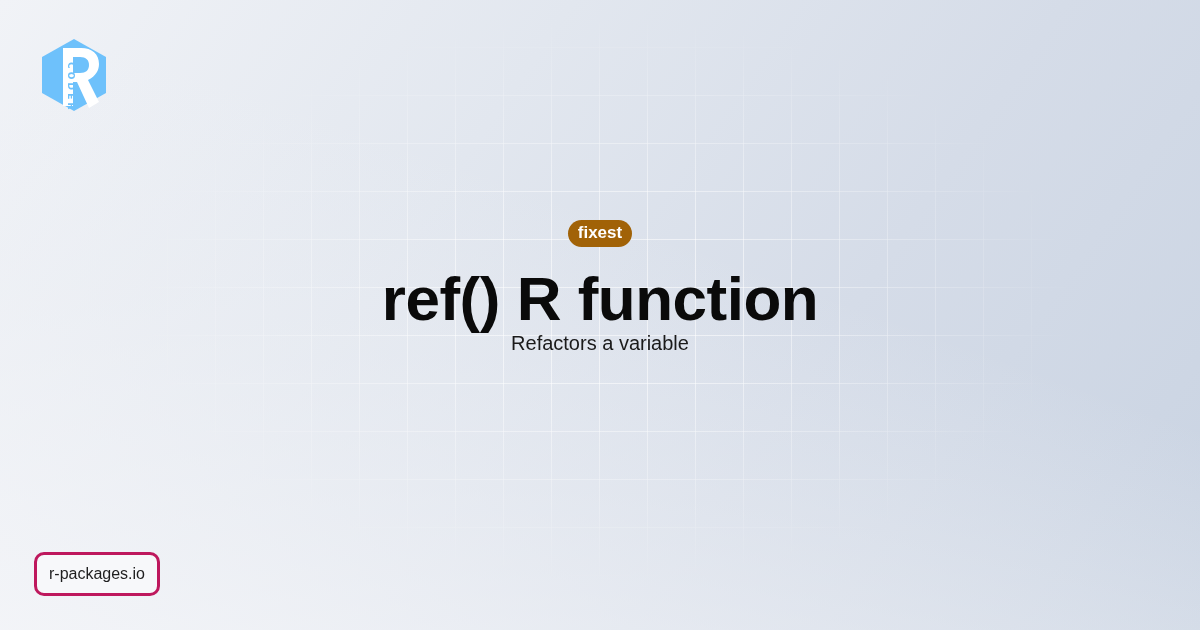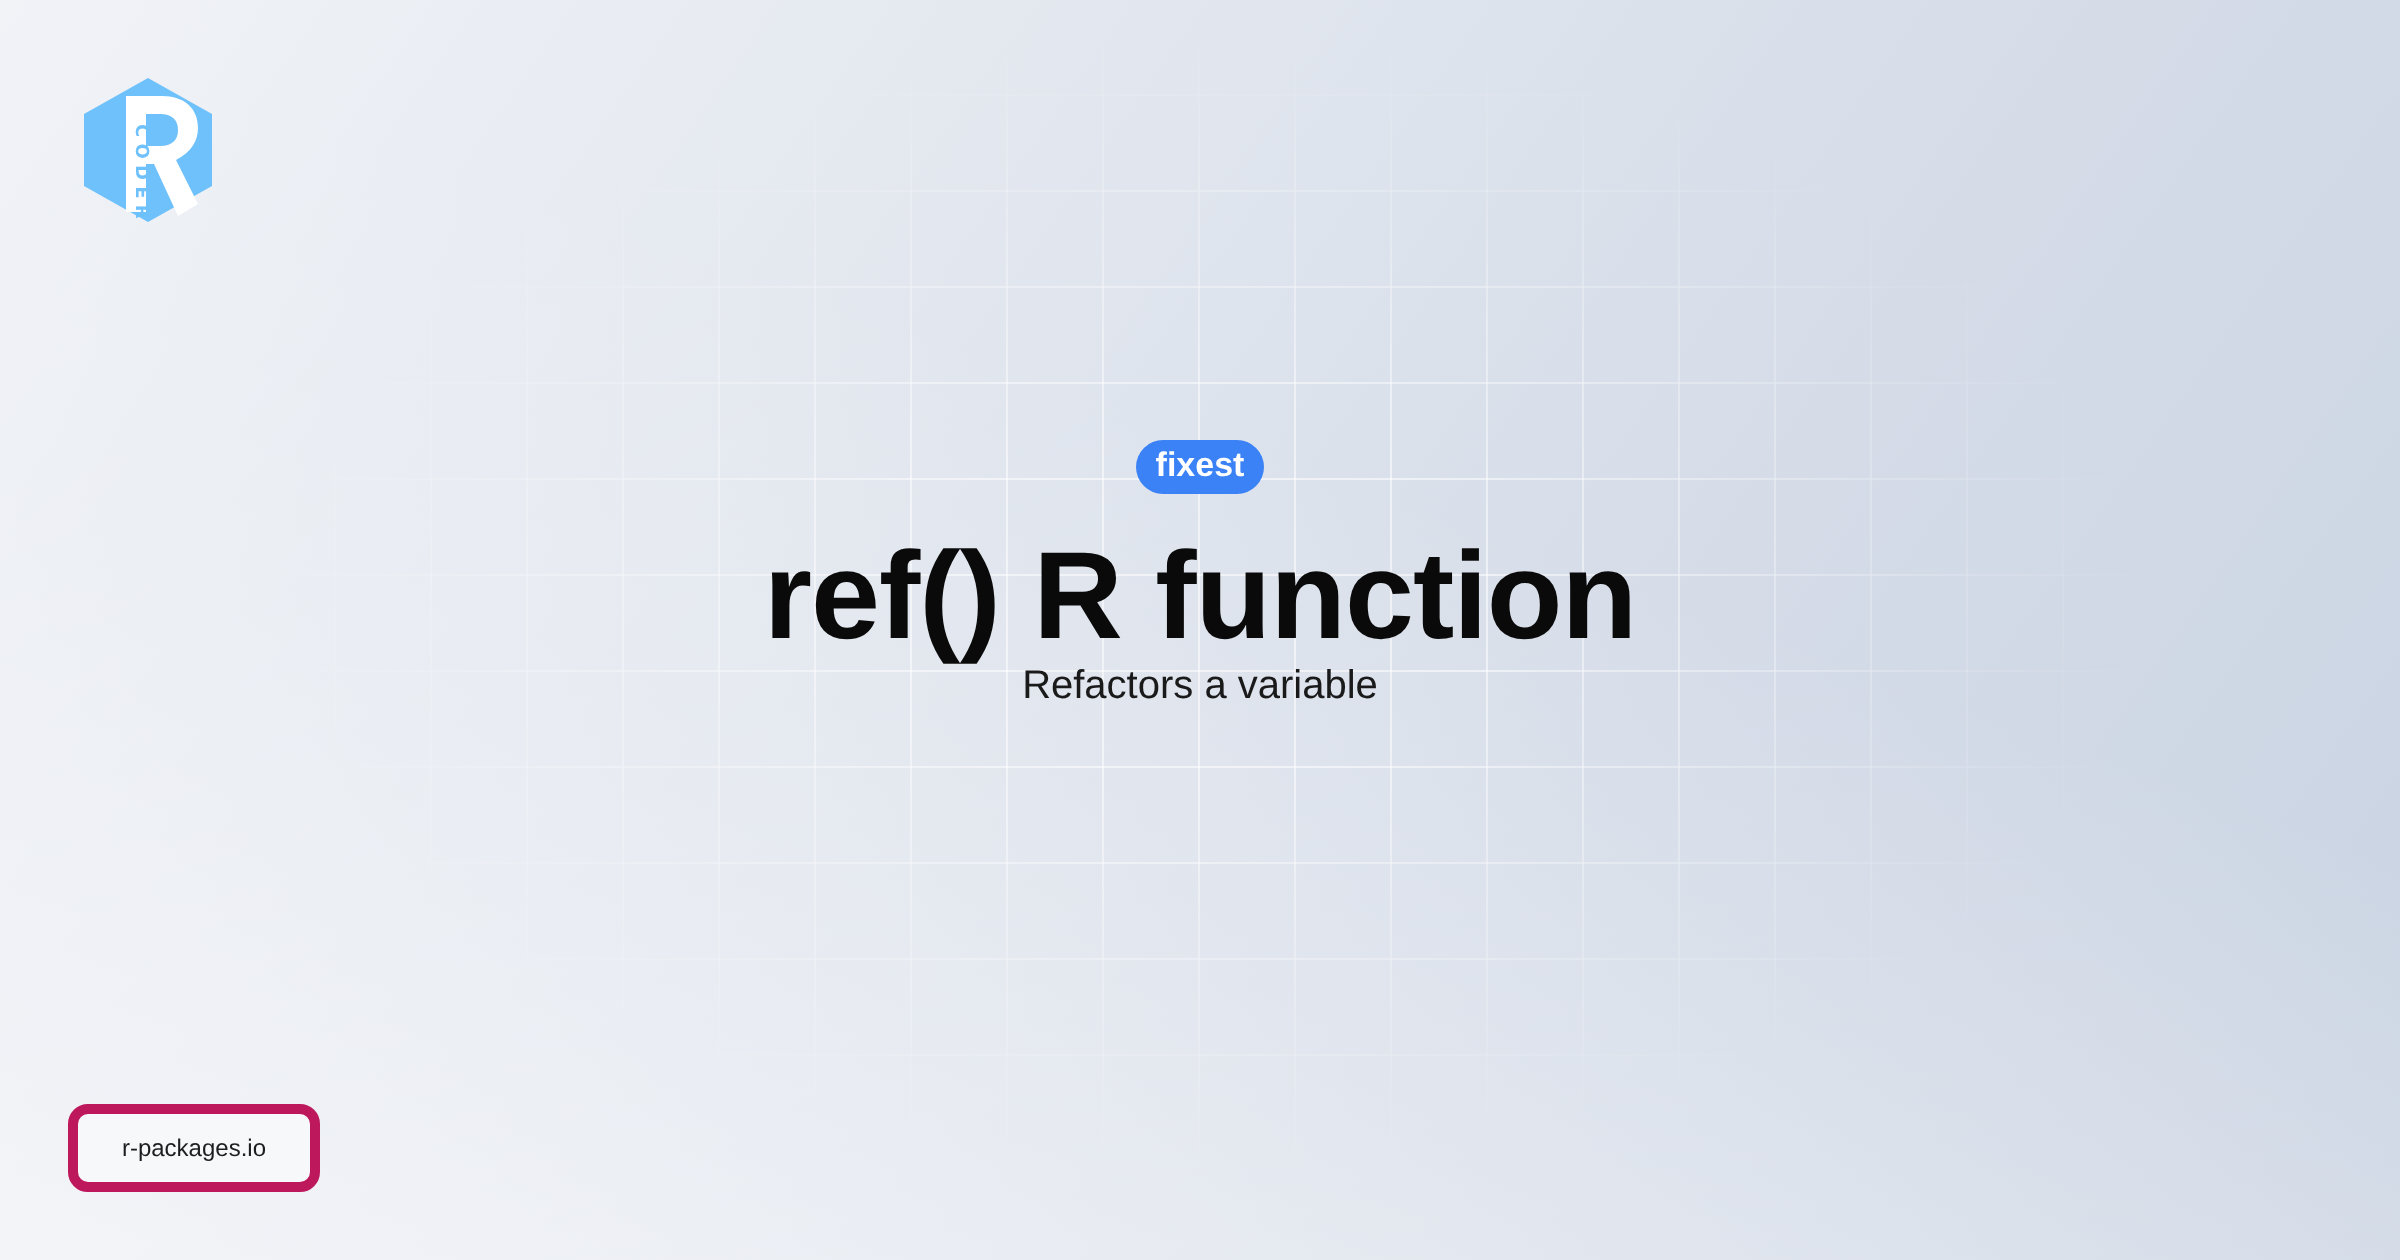--- a/index.html
+++ b/index.html
@@ -27,39 +27,39 @@
     }
     .logo {
       position: absolute; left: 41px; top: 38px; width: 66px; height: 74px;
     }
     .logo svg { width: 100%; height: 100%; display: block; }
     .center {
       position: absolute; left: 0; right: 0; top: 220px;
       display: flex; flex-direction: column; align-items: center;
     }
     .badge {
-      background: #3b82f6; color: #ffffff;
+      background: #a16207; color: #ffffff;
       font-weight: 700; font-size: 17px; line-height: 26px;
       padding: 0 10px; border-radius: 14px;
       height: 27px;
     }
     .title {
       margin-top: 20px;
       font-weight: 700; font-size: 62px; line-height: 64px;
       color: #0a0a0a; letter-spacing: -0.5px;
     }
     .subtitle {
       font-size: 20px; line-height: 24px; color: #1a1a1a;
     }
     .site-chip {
       position: absolute; left: 34px; top: 552px;
       width: 126px; height: 44px;
-      background: #f7f8fa; border: 5px solid #be185d; border-radius: 10px;
+      background: #f7f8fa; border: 3px solid #be185d; border-radius: 10px;
       display: flex; align-items: center; justify-content: center;
-      font-size: 12px; color: #1e1e1e;
+      font-size: 16px; color: #1e1e1e;
     }
   </style>
 </head>
 <body>
 
 <div class="bottom-fade"></div>
 <div class="grid"></div>
 
 <div class="logo">
   <svg viewBox="0 0 66 74" xmlns="http://www.w3.org/2000/svg">

